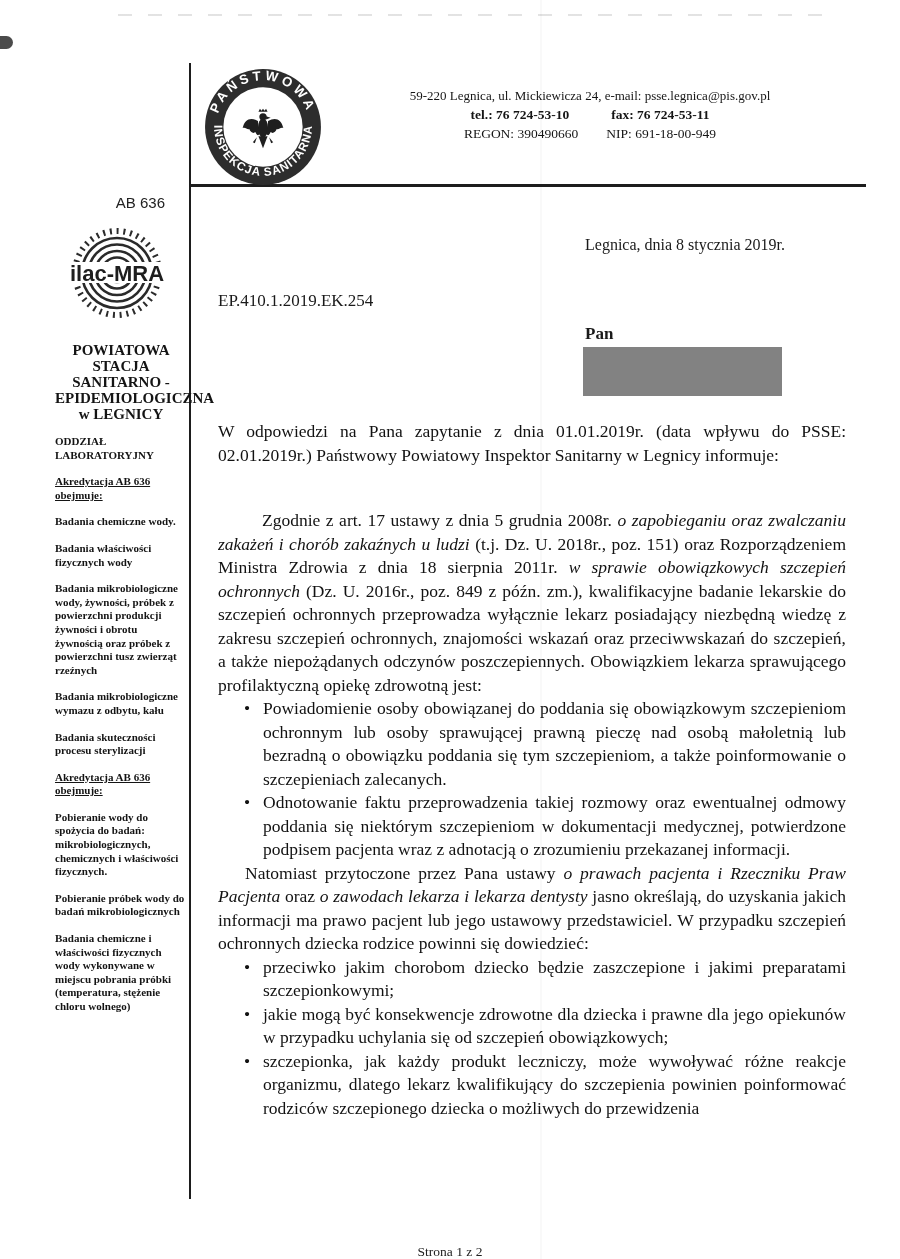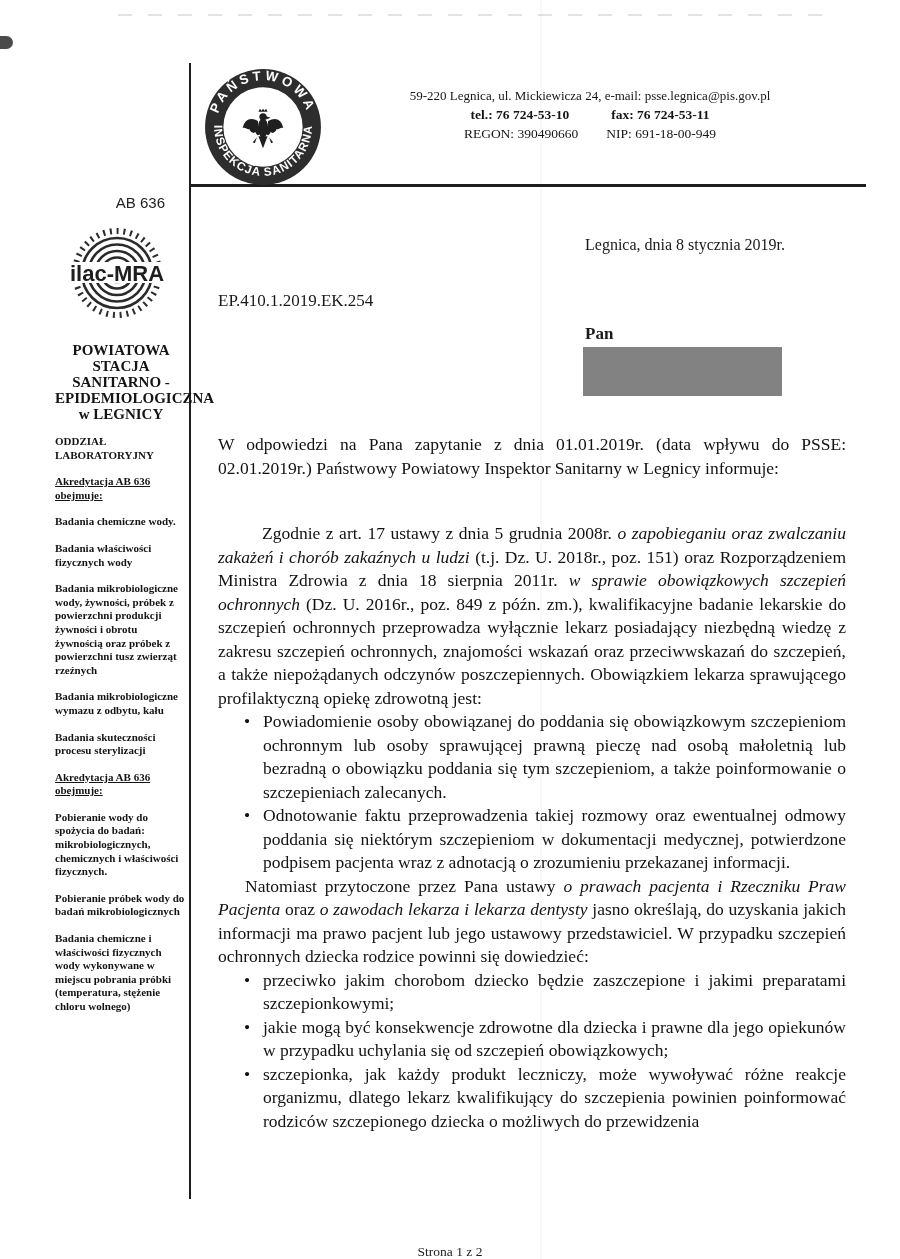--- a/index.html
+++ b/index.html
@@ -37,21 +37,21 @@
   .head-telfax{font-size:13.5px;font-weight:bold;line-height:19px;display:flex;justify-content:center;gap:42px;}
   .head-ids{font-size:13.5px;font-weight:normal;line-height:19px;display:flex;justify-content:center;gap:28px;}
 
   
   .date-line{position:absolute;left:585px;top:236px;font-size:16px;}
   .ref-number{position:absolute;left:218px;top:291px;font-size:17px;}
   .recipient-label{position:absolute;left:585px;top:324px;font-size:17px;font-weight:bold;text-align:right;}
   .redaction-box{position:absolute;left:583px;top:347px;width:199px;height:49px;background:#828282;}
 
   
-  .letter-body{position:absolute;left:218px;top:433px;width:628px;height:772px;overflow:hidden;
+  .letter-body{position:absolute;left:218px;top:420px;width:628px;height:772px;overflow:hidden;
     font-size:17.5px;line-height:23.5px;text-align:justify;color:#121212;}
   .letter-body p{margin:0;}
   .par.gap{margin-top:42px;}
   .par.indent-large{text-indent:44px;}
   .par.indent-small{text-indent:27px;}
   .it{font-style:italic;}
   .bullet-item{position:relative;padding-left:45px;}
   .bullet-item::before{content:"\2022";position:absolute;left:26px;top:0;}
 
   .page-footer{position:absolute;left:0;top:1224px;width:900px;text-align:center;

